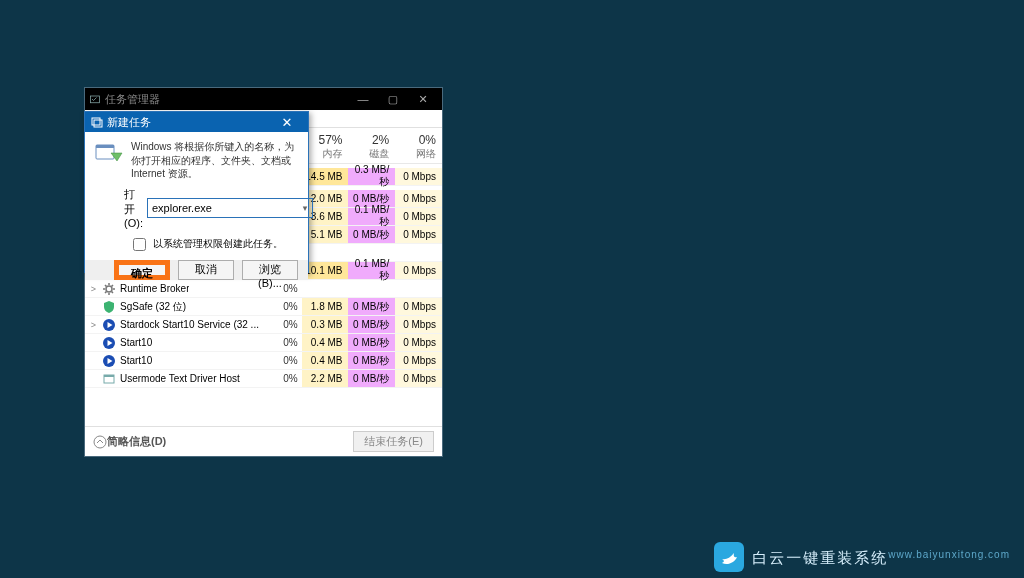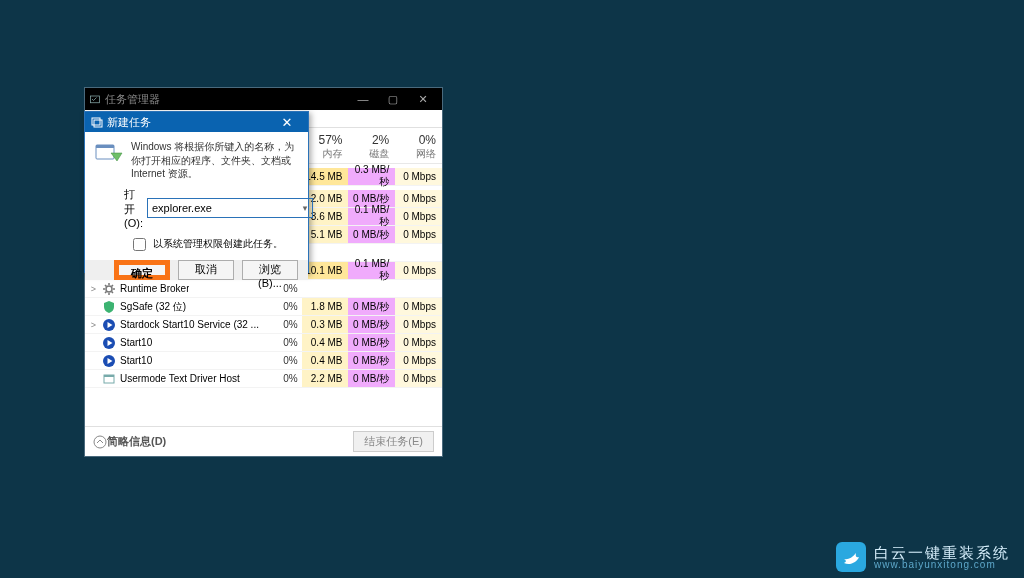--- a/index.html
+++ b/index.html
@@ -149,21 +149,21 @@
     position:absolute;
     right:14px; bottom:6px;
     display:flex; align-items:center; gap:8px;
     color:#d6eefb;
   }
   .wm-logo {
     width:30px; height:30px; border-radius:6px;
     background:#2aa8e0;
     display:flex; align-items:center; justify-content:center;
   }
-  .wm-text { display:flex; flex-direction:column; line-height:1.0;}
+  .wm-text { display:flex; flex-direction:row; line-height:1.0;}
   .wm-cn { font-size:15px; letter-spacing:2px; font-weight:500;}
   .wm-en { font-size:10px; letter-spacing:1px; color:#5da7c9;}
 
   svg { display:block; }
 </style>
 </head>
 <body>
 
 <div class="tm">
   <div class="tm-titlebar">

